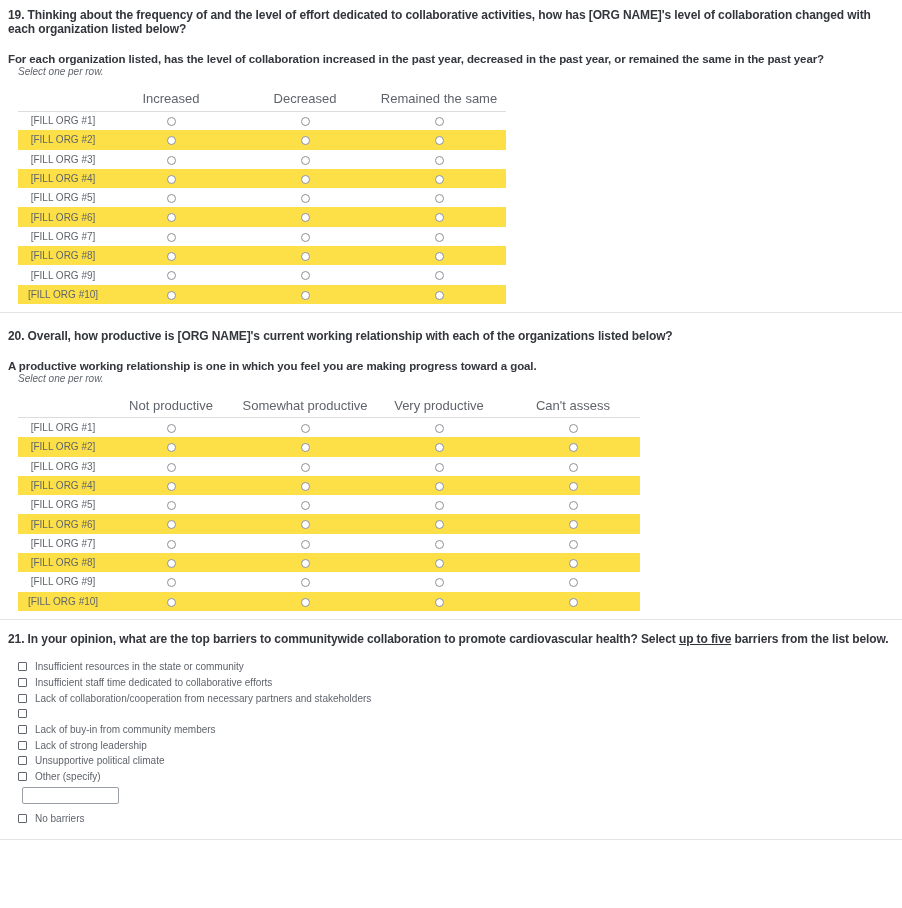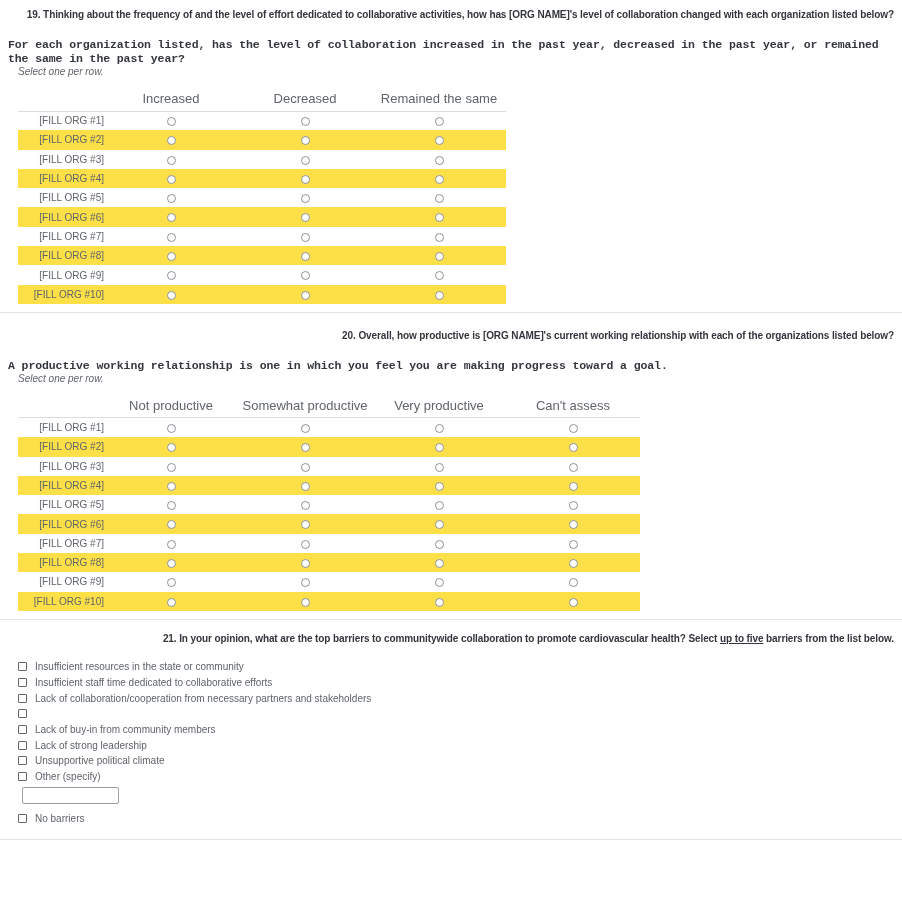--- a/index.html
+++ b/index.html
@@ -7,36 +7,34 @@
   body {
     width: 902px;
     min-height: 908px;
     margin: 0;
     font-family: "Liberation Sans", sans-serif;
     color: #33363c;
     -webkit-font-smoothing: antialiased;
   }
   .section { padding-left: 8px; padding-right: 8px; }
   .q-title {
-    font-size: 10px;
+    font-size: 12px;
     font-weight: 700;
     color: #33363c;
     line-height: 14px;
     letter-spacing: -0.1px;
-    text-align: right;
   }
   .q-title u { text-decoration: underline; }
   .q-sub {
     font-size: 11.5px;
     font-weight: 700;
     color: #33363c;
     line-height: 14px;
     margin-top: 16px;
     letter-spacing: -0.1px;
-    font-family: Liberation Mono, monospace;
   }
   .instruction {
     font-size: 10px;
     font-style: italic;
     color: #5f646b;
     margin-left: 10px;
   }
   
   table.matrix {
     border-collapse: collapse;
@@ -55,21 +53,21 @@
     vertical-align: middle;
     padding-bottom: 4px;
   }
   table.matrix tbody { border-top: 1px solid #dcdcdc; }
   table.matrix td {
     height: 19.3px;
     vertical-align: middle;
     font-size: 10px;
     color: #5f646b;
   }
-  table.matrix td.lbl { text-align: right; padding-left: 4px; margin-top: 24px; }
+  table.matrix td.lbl { text-align: center; padding-left: 4px; margin-top: 24px; }
   table.matrix td.opt { text-align: center; }
   table.matrix tr.alt td { background: #fde047; }
   .radio {
     display: inline-block;
     width: 9px; height: 9px;
     border: 1px solid #8f9196;
     border-radius: 50%;
     background: #ffffff;
     vertical-align: middle;
     cursor: pointer;

